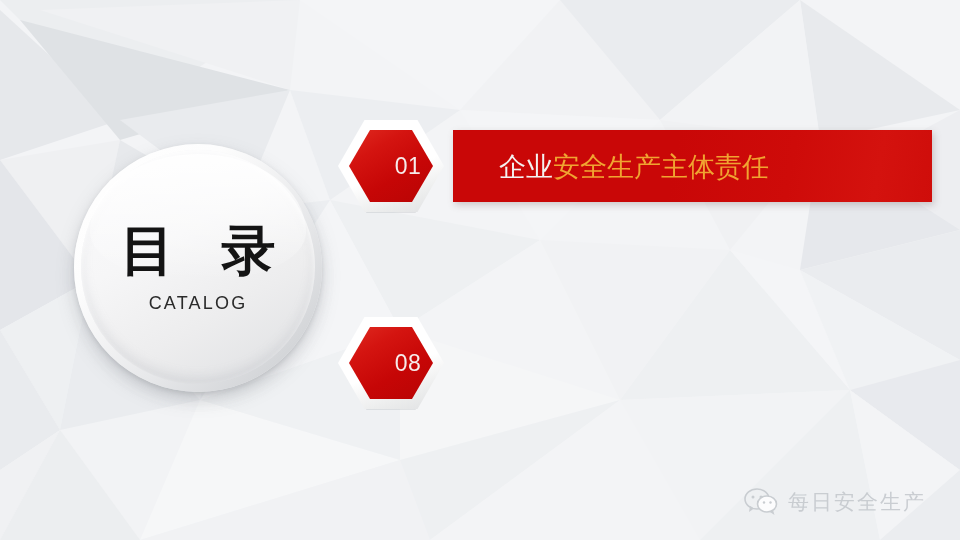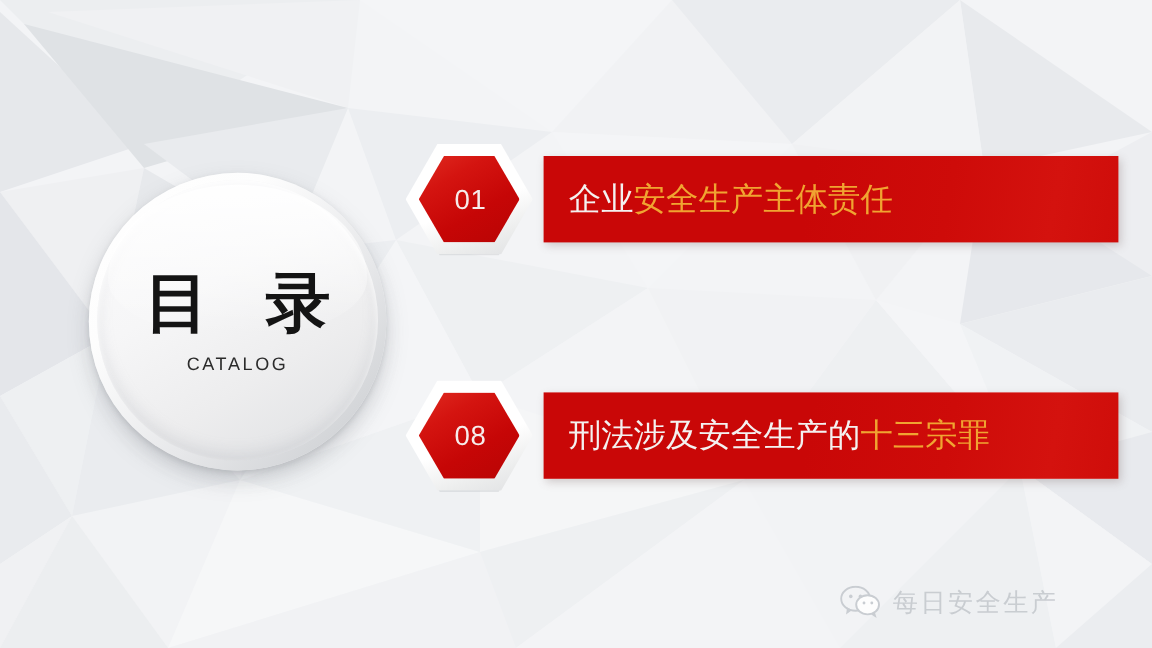--- a/index.html
+++ b/index.html
@@ -89,21 +89,21 @@
     font-size: 54px;
     font-weight: bold;
     color: #141414;
     letter-spacing: 14px;
     text-indent: 14px;
     line-height: 1;
     margin-bottom: 16px;
   }
   .catalog-en {
     font-family: "Liberation Sans", sans-serif;
-    font-size: 15px;
+    font-size: 18px;
     font-weight: normal;
     color: #2b2b2b;
     letter-spacing: 2.2px;
     line-height: 1;
   }
 
   
   .rows {
     position: absolute;
     left: 0;
@@ -144,21 +144,21 @@
   }
   .hex-inner {
     position: absolute;
     left: 11px; top: 10px;
     width: 84px; height: 72px;
     background: linear-gradient(150deg, #e02a20 0%, #d41410 28%, #c60606 62%, #b80404 100%);
     clip-path: polygon(25% 0%, 75% 0%, 100% 50%, 75% 100%, 25% 100%, 0% 50%);
   }
   .hex-num {
     position: absolute;
-    left: 0; top: 0;
+    left: 16px; top: 0;
     width: 106px; height: 92px;
     display: flex;
     align-items: center;
     justify-content: center;
     font-family: "Liberation Sans", sans-serif;
     font-size: 23px;
     font-weight: normal;
     color: #f6eceb;
     letter-spacing: 0.5px;
     padding-left: 2px;
@@ -178,27 +178,27 @@
     align-items: center;
   }
   .bar-text {
     font-family: "DejaVu Sans", "Liberation Sans", sans-serif;
     font-size: 27px;
     font-weight: normal;
     line-height: 1;
     padding-left: 21px;
     white-space: nowrap;
   }
-  .seg-white { color: #f4f1f0; }
+  .seg-white { color: #f4f1f0; margin-left: 25px; }
   .seg-gold  { color: #f0a431; }
 
   
   .watermark {
     position: absolute;
-    left: 700px;
+    left: 744px;
     top: 484px;
     height: 36px;
     display: flex;
     align-items: center;
     gap: 10px;
     opacity: 0.85;
   }
   .wechat-icon {
     width: 34px;
     height: 28px;
@@ -296,23 +296,20 @@
     <div class="row row-2">
     </div>
 
     <div class="row row-3">
       <div class="hex-wrap">
         <div class="hex-shadow"></div>
         <div class="hex-outer"></div>
         <div class="hex-inner"></div>
         <div class="hex-num">08</div>
       </div>
-      <div class="bar">
-        <div class="bar-text"><span class="seg-white">刑法涉及安全生产的</span><span class="seg-gold">十三宗罪</span></div>
-      </div>
     </div>
 
   </div>
 
   <div class="watermark">
     <svg class="wechat-icon" viewBox="0 0 34 28">
       <ellipse cx="13" cy="11" rx="12" ry="10" fill="none" stroke="#c3c7cc" stroke-width="1.6"></ellipse>
       <polygon points="6,18 5,24 10,20.5" fill="#c3c7cc"></polygon>
       <circle cx="9" cy="9" r="1.5" fill="#c3c7cc"></circle>
       <circle cx="17" cy="9" r="1.5" fill="#c3c7cc"></circle>

